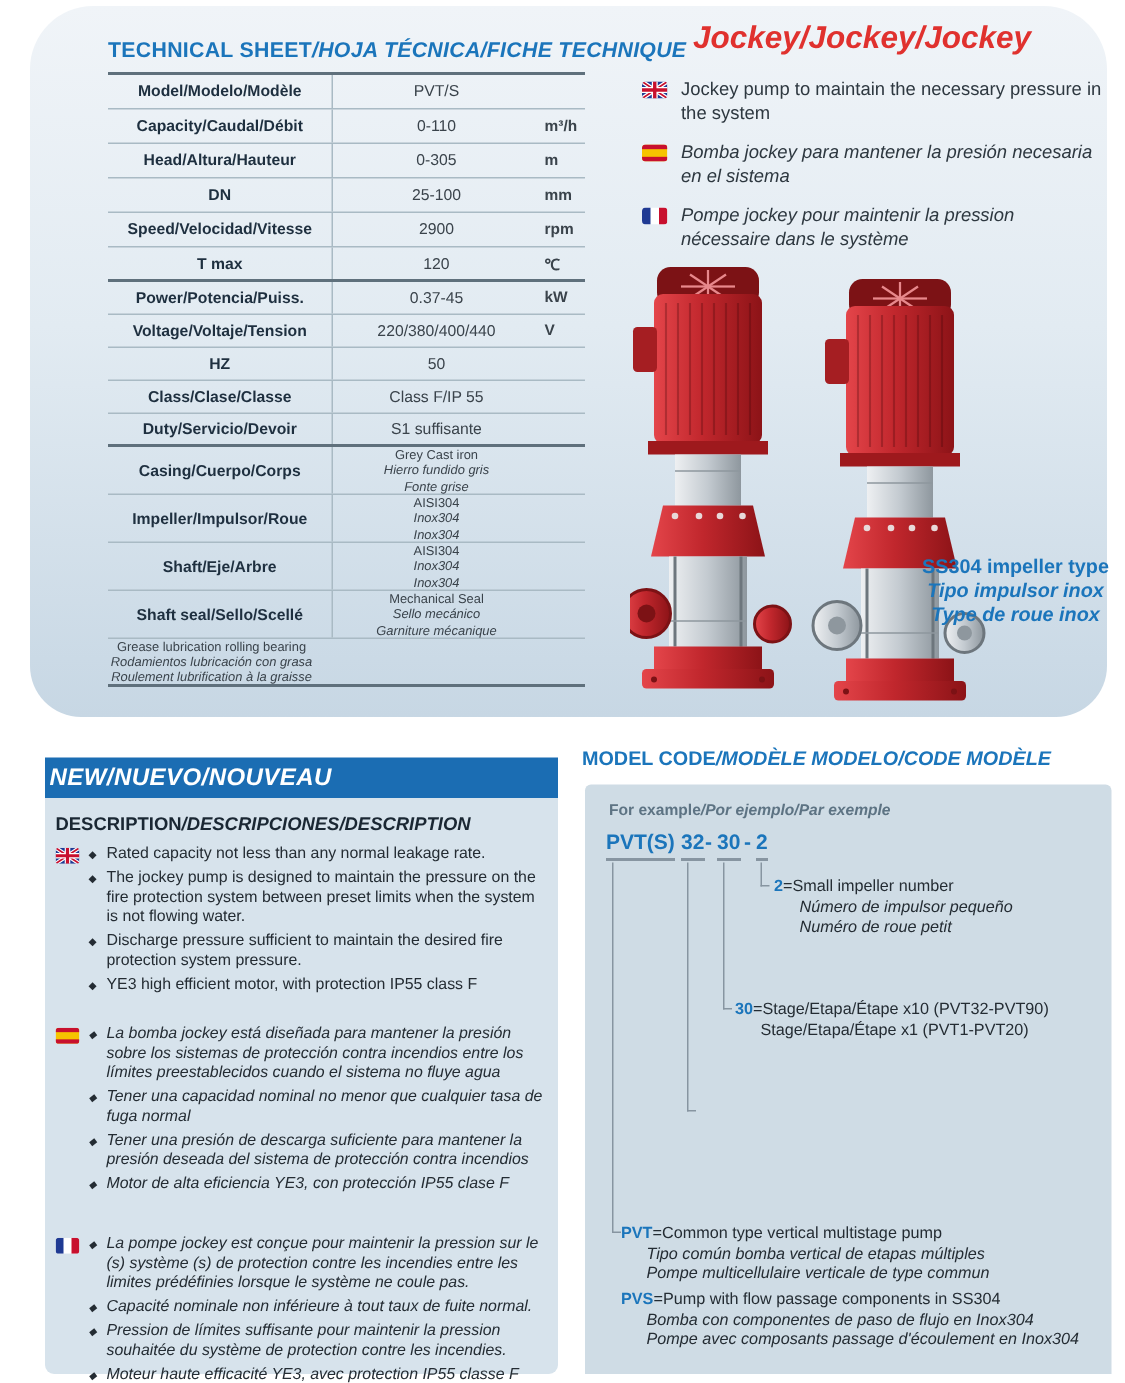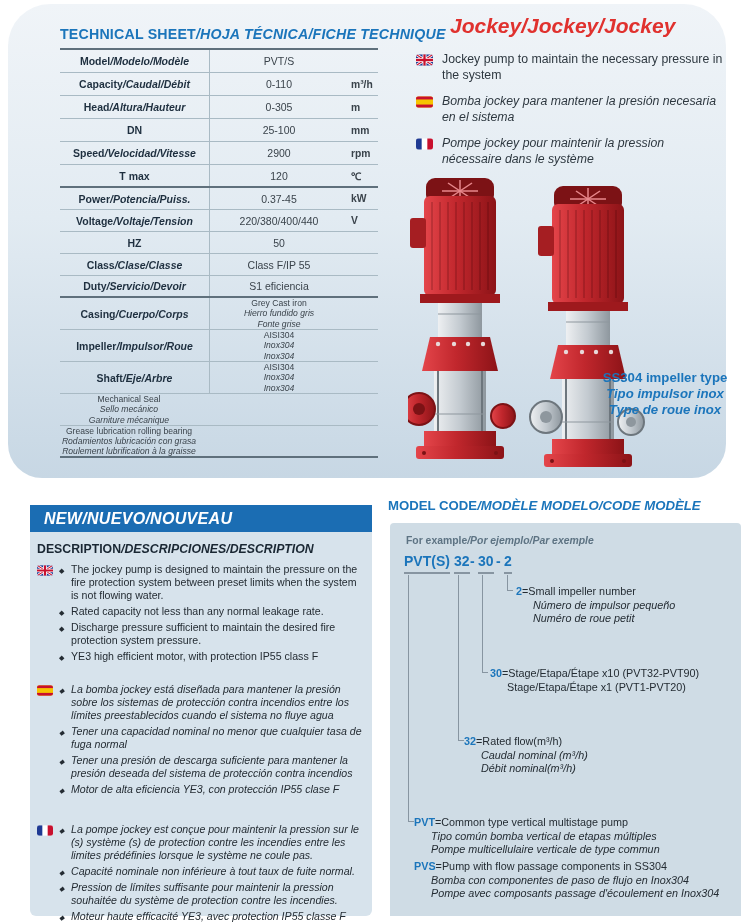--- a/index.html
+++ b/index.html
@@ -7,38 +7,38 @@
     --panel-left:#d7e3ec; --panel-right:#cfdce5;
     --line:#a9bac4; --line-dark:#5f707c; --text-dark:#28323a;
     --label-navy:#1e2f3f; --conn:#8795a1; --example:#5d7383;
   }
   *{margin:0;padding:0;box-sizing:border-box;}
   body{width:750px;height:922px;position:relative;overflow:hidden;background:#ffffff;
        font-family:"Liberation Sans", sans-serif;color:var(--text-dark);}
   .abs{position:absolute;}
 
   
-  .top-card{left:8px;top:4px;width:718px;height:474px;
+  .top-card{left:20px;top:4px;width:718px;height:474px;
     border-radius:42px 42px 34px 34px;
     background:linear-gradient(180deg,#f0f4f8 0%,#e2ebf2 45%,#c7d7e4 100%);}
 
   .ts-title{left:52px;top:22px;font-size:14.2px;font-weight:bold;color:var(--accent);letter-spacing:.2px;}
   .ts-title .it{font-style:italic;}
 
   .ts-table{left:52px;top:44px;width:318px;border-top:2px solid var(--line-dark);}
   .ts-row{display:flex;align-items:stretch;border-bottom:1px solid var(--line);}
   .ts-rows .ts-row:nth-child(-n+6){height:23px;}
   .ts-rows .ts-row:nth-child(n+7):nth-child(-n+11){height:22px;}
   .ts-rows .ts-row:nth-child(n+12){height:32px;}
   .ts-rows .ts-row:nth-child(6),
   .ts-rows .ts-row:nth-child(11),
   .ts-rows .ts-row:last-child{border-bottom:2px solid var(--line-dark);}
   .ts-label{width:150px;display:flex;align-items:center;justify-content:center;
     border-right:1px solid var(--line);font-size:10.5px;font-weight:bold;color:var(--label-navy);white-space:nowrap;}
-  .ts-label .lbl-rest{font-style:italic;}
+  .ts-label .lbl-rest{}
   .ts-value{width:138px;display:flex;flex-direction:column;justify-content:center;align-items:center;
     font-size:10.5px;color:#3a434b;text-align:center;}
   .ts-rows .ts-row:nth-child(n+12) .ts-value span{font-size:8.6px;line-height:10.2px;}
   .ts-value .v2,.ts-value .v3{font-style:italic;}
   .ts-value span{display:block;}
   .ts-unit{width:30px;display:flex;align-items:center;font-size:10.3px;color:#3a434b;padding-left:3px;font-weight:bold;}
 
   
   .right-col{left:400px;top:4px;width:316px;}
   .jockey-title{margin:6px 0 14px 42px;font-size:21px;font-weight:bold;font-style:italic;color:var(--red-title);}
@@ -46,21 +46,21 @@
   .j-item .flag{flex:0 0 17px;margin-top:2px;}
   .j-item.lang-es,.j-item.lang-fr{font-style:italic;}
 
   .pumps{left:10px;top:168px;width:250px;height:300px;}
   .ss-caption{left:588px;top:366px;width:138px;text-align:center;color:var(--accent);
     font-size:13.2px;font-weight:bold;line-height:16px;}
   .ss-caption .it{font-style:italic;display:block;}
 
   
   .new-bar{left:30px;top:505px;width:342px;height:27px;background:var(--new-bar);
-    color:#fff;font-size:16px;font-weight:bold;font-style:italic;display:flex;align-items:center;padding-left:14px;letter-spacing:.3px;}
+    color:#fff;font-size:16px;font-weight:bold;font-style:italic;display:flex;align-items:center;padding-left:3px;letter-spacing:.3px;}
   .desc-panel{left:30px;top:532px;width:342px;height:384px;background:var(--panel-left);
     border-radius:0 0 6px 6px;padding:10px 10px 0 7px;}
   .desc-heading{text-align:left;font-size:12.3px;font-weight:bold;color:#1a2733;margin-bottom:7px;}
   .desc-heading .it{font-style:italic;}
   .blk{display:flex;gap:6px;margin-top:4px;}
   .blk-es{margin-top:17px;} .blk-fr{margin-top:24px;}
   .blk .flag{flex:0 0 16px;margin-top:2px;}
   .blk ul{list-style:none;flex:1;}
   .blk li{position:relative;padding-left:12px;font-size:10.6px;line-height:13px;margin-bottom:3px;color:#242c33;}
   .blk li::before{content:"◆";position:absolute;left:0;top:1px;font-size:7px;color:#242c33;}
@@ -220,21 +220,21 @@
     </div>
     <div class="ts-unit"></div>
   </div>
 
   <div class="ts-row">
     <div class="ts-label">
       <span class="lbl-en">Duty</span>
             <span class="lbl-rest">/Servicio/Devoir</span>
     </div>
     <div class="ts-value">
-      <span class="v1">S1 eficiencia</span>
+      <span class="v1">S1 suffisante</span>
       <span class="v2"></span>
       <span class="v3"></span>
     </div>
     <div class="ts-unit"></div>
   </div>
 
   <div class="ts-row">
     <div class="ts-label">
       <span class="lbl-en">Casing</span>
             <span class="lbl-rest">/Cuerpo/Corps</span>
@@ -267,20 +267,24 @@
     </div>
     <div class="ts-value">
       <span class="v1">AISI304</span>
       <span class="v2">Inox304</span>
       <span class="v3">Inox304</span>
     </div>
     <div class="ts-unit"></div>
   </div>
 
   <div class="ts-row">
+    <div class="ts-label">
+      <span class="lbl-en">Shaft seal</span>
+            <span class="lbl-rest">/Sello/Scellé</span>
+    </div>
     <div class="ts-value">
       <span class="v1">Mechanical Seal</span>
       <span class="v2">Sello mecánico</span>
       <span class="v3">Garniture mécanique</span>
     </div>
     <div class="ts-unit"></div>
   </div>
 
   <div class="ts-row">
     <div class="ts-value">
@@ -431,23 +435,23 @@
     <svg class="flag" width="16" height="11" viewBox="0 0 60 40">
       <g clip-path="url(#ck1)">
         <rect width="60" height="40" fill="#1f3a93"></rect>
         <path d="M0,0 60,40 M60,0 0,40" stroke="#fff" stroke-width="10"></path>
         <path d="M0,0 60,40 M60,0 0,40" stroke="#c8102e" stroke-width="4"></path>
         <path d="M30,0 V40 M0,20 H60" stroke="#fff" stroke-width="14"></path>
         <path d="M30,0 V40 M0,20 H60" stroke="#c8102e" stroke-width="8"></path>
       </g>
     </svg>
     <ul>
+  <li>Rated capacity not less than any normal leakage rate.</li>
+
   <li>The jockey pump is designed to maintain the pressure on the fire protection system between preset limits when the system is not flowing water.</li>
-
-  <li>Rated capacity not less than any normal leakage rate.</li>
 
   <li>Discharge pressure sufficient to maintain the desired fire protection system pressure.</li>
 
   <li>YE3 high efficient motor, with protection IP55 class F</li>
 </ul>
   </div>
 
   <div class="blk blk-es">
     <svg class="flag" width="16" height="11" viewBox="0 0 60 40">
       <g clip-path="url(#ck2)">
@@ -512,25 +516,20 @@
     <span class="mc-code">2</span>=<span class="l1b">Small impeller number</span>
     <span class="sub">Número de impulsor pequeño</span>
     <span class="sub">Numéro de roue petit</span>
   </div>
 
   <div class="mc-item" style="left:100px;top:144px">
     <span class="mc-code">30</span>=<span class="l1b">Stage/Etapa/Étape x10 (PVT32-PVT90)</span>
     <span class="sub" style="font-style:normal">Stage/Etapa/Étape x1 (PVT1-PVT20)</span>
   </div>
 
-  <div class="mc-item" style="left:74px;top:212px">
-    <span class="mc-code">32</span>=<span class="l1b">Rated flow(m³/h)</span>
-    <span class="sub">Caudal nominal (m³/h)</span>
-    <span class="sub">Débit nominal(m³/h)</span>
-  </div>
 
   <div class="mc-item" style="left:24px;top:293px">
     <span class="mc-code">PVT</span>=<span class="l1b">Common type vertical multistage pump</span>
     <span class="sub">Tipo común bomba vertical de etapas múltiples</span>
     <span class="sub">Pompe multicellulaire verticale de type commun</span>
   </div>
 
   <div class="mc-item" style="left:24px;top:337px">
     <span class="mc-code">PVS</span>=<span class="l1b">Pump with flow passage components in SS304</span>
     <span class="sub">Bomba con componentes de paso de flujo en Inox304</span>

